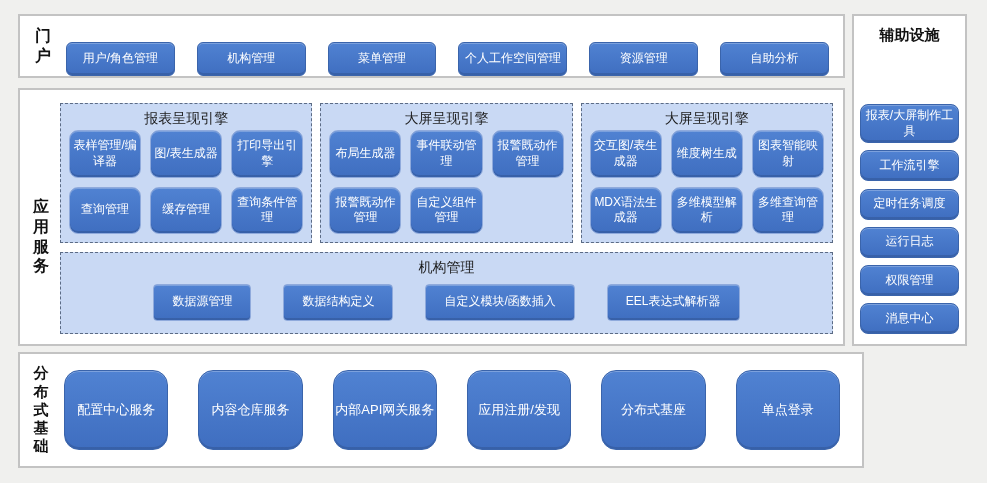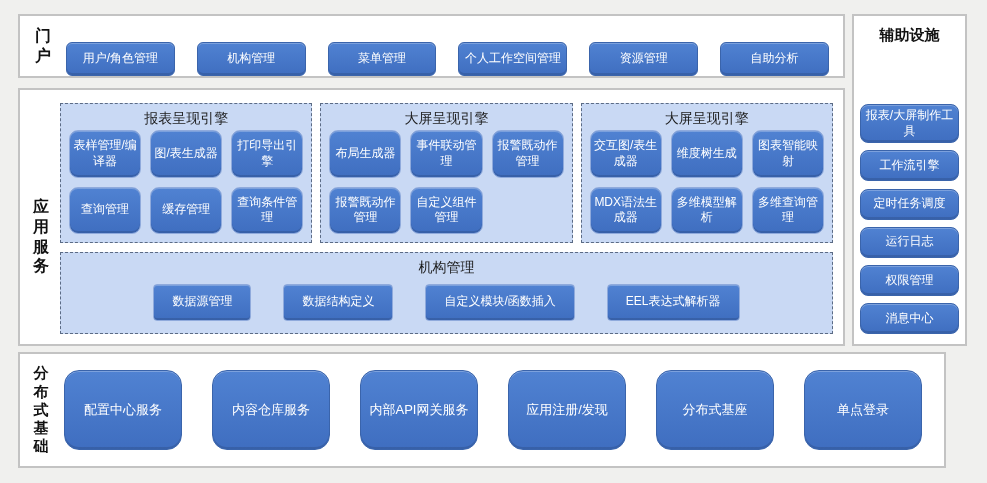--- a/index.html
+++ b/index.html
@@ -83,21 +83,21 @@
   #config-box .config-row {
     flex: 1;
     display: flex;
     align-items: center;
     justify-content: center;
     gap: 32px;
   }
   #config-box .btn { height: 37px; padding: 16px 18px; border-radius: 4px; border-color: #8faadc; }
 
   
-  #dist { left: 18px; top: 352px; width: 928px; height: 116px; align-items: center; padding: 0 22px 0 12px; }
+  #dist { left: 18px; top: 352px; width: 846px; height: 116px; align-items: center; padding: 0 22px 0 12px; }
   #dist .vlabel { font-size: 15px; margin-right: 14px; }
   #dist .btn-row { display: flex; flex: 1; gap: 30px; }
   #dist .btn { flex: 1; height: 80px; border-radius: 15px; font-size: 13px; }
 
   
   #aux { left: 852px; top: 14px; width: 115px; height: 332px; flex-direction: column; padding: 10px 6px; gap: 48px; }
   #aux .panel-title {
     font-weight: bold;
     font-size: 15px;
     color: #111;

